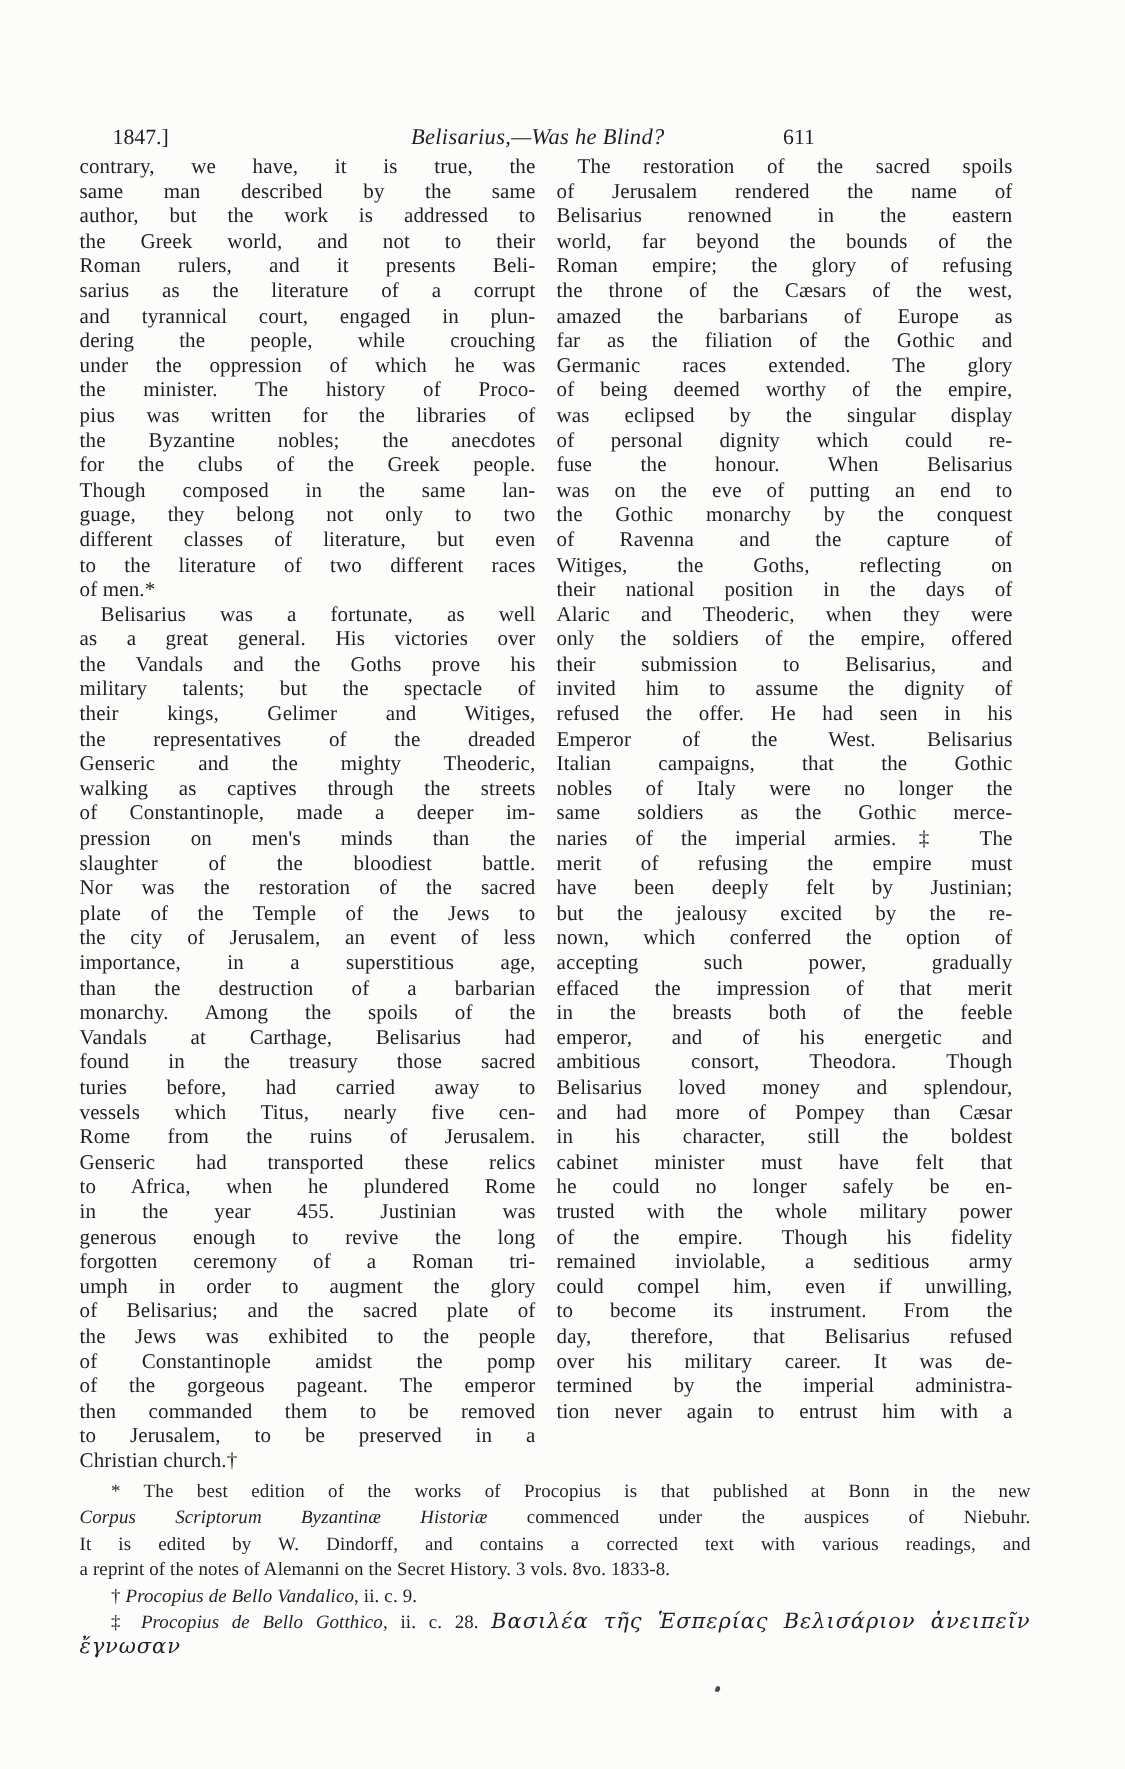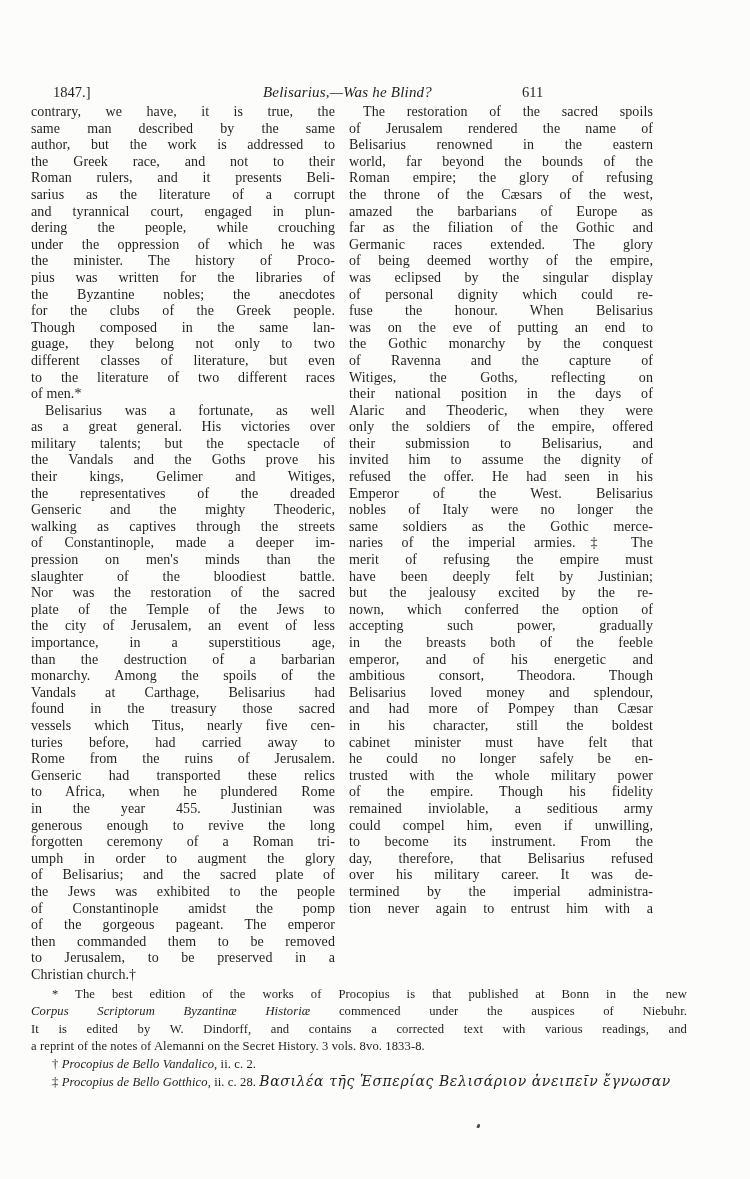--- a/index.html
+++ b/index.html
@@ -6,21 +6,21 @@
   body {
     width: 750px; height: 1179px;
     background: #fcfcfa;
     font-family: "Liberation Serif", "DejaVu Serif", serif;
     color: #1f1f1f;
     overflow: hidden;
   }
   .page {
     box-sizing: border-box;
     width: 750px; height: 872px;
-    padding: 84px 63px 0 31px;
+    padding: 84px 63px 0 53px;
     position: relative;
   }
   
   .header {
     display: flex; align-items: baseline;
     font-size: 14.5px; line-height: 17px;
     margin-bottom: 3px;
   }
   .h-left  { width: 120px; padding-left: 22px; }
   .h-center{ flex: 1; text-align: center; font-style: italic; font-size: 15px; letter-spacing: .2px; }
@@ -69,58 +69,58 @@
     <div class="h-center">Belisarius,—Was he Blind?</div>
     <div class="h-right">611</div>
   </div>
 
   <div class="columns">
     <div class="col">
         <div class="para">
           <div class="line">contrary, we have, it is true, the</div>
           <div class="line">same man described by the same</div>
           <div class="line">author, but the work is addressed to</div>
-          <div class="line">the Greek race, and not to their</div>
+          <div class="line">the Greek world, and not to their</div>
           <div class="line">Roman rulers, and it presents Beli-</div>
           <div class="line">sarius as the literature of a corrupt</div>
           <div class="line">and tyrannical court, engaged in plun-</div>
           <div class="line">dering the people, while crouching</div>
           <div class="line">under the oppression of which he was</div>
           <div class="line">the minister. The history of Proco-</div>
           <div class="line">pius was written for the libraries of</div>
           <div class="line">the Byzantine nobles; the anecdotes</div>
           <div class="line">for the clubs of the Greek people.</div>
           <div class="line">Though composed in the same lan-</div>
           <div class="line">guage, they belong not only to two</div>
           <div class="line">different classes of literature, but even</div>
           <div class="line">to the literature of two different races</div>
           <div class="line end">of men.*</div>
         </div>
         <div class="para">
           <div class="line indent">Belisarius was a fortunate, as well</div>
           <div class="line">as a great general. His victories over</div>
+          <div class="line">the Vandals and the Goths prove his</div>
           <div class="line">military talents; but the spectacle of</div>
-          <div class="line">the Vandals and the Goths prove his</div>
           <div class="line">their kings, Gelimer and Witiges,</div>
           <div class="line">the representatives of the dreaded</div>
           <div class="line">Genseric and the mighty Theoderic,</div>
           <div class="line">walking as captives through the streets</div>
           <div class="line">of Constantinople, made a deeper im-</div>
           <div class="line">pression on men's minds than the</div>
           <div class="line">slaughter of the bloodiest battle.</div>
           <div class="line">Nor was the restoration of the sacred</div>
           <div class="line">plate of the Temple of the Jews to</div>
           <div class="line">the city of Jerusalem, an event of less</div>
           <div class="line">importance, in a superstitious age,</div>
           <div class="line">than the destruction of a barbarian</div>
           <div class="line">monarchy. Among the spoils of the</div>
           <div class="line">Vandals at Carthage, Belisarius had</div>
           <div class="line">found in the treasury those sacred</div>
+          <div class="line">turies before, had carried away to</div>
           <div class="line">vessels which Titus, nearly five cen-</div>
-          <div class="line">turies before, had carried away to</div>
           <div class="line">Rome from the ruins of Jerusalem.</div>
           <div class="line">Genseric had transported these relics</div>
           <div class="line">to Africa, when he plundered Rome</div>
           <div class="line">in the year 455. Justinian was</div>
           <div class="line">generous enough to revive the long</div>
           <div class="line">forgotten ceremony of a Roman tri-</div>
           <div class="line">umph in order to augment the glory</div>
           <div class="line">of Belisarius; and the sacred plate of</div>
           <div class="line">the Jews was exhibited to the people</div>
           <div class="line">of Constantinople amidst the pomp</div>
@@ -149,28 +149,30 @@
           <div class="line">the Gothic monarchy by the conquest</div>
           <div class="line">of Ravenna and the capture of</div>
           <div class="line">Witiges, the Goths, reflecting on</div>
           <div class="line">their national position in the days of</div>
           <div class="line">Alaric and Theoderic, when they were</div>
           <div class="line">only the soldiers of the empire, offered</div>
           <div class="line">their submission to Belisarius, and</div>
           <div class="line">invited him to assume the dignity of</div>
           <div class="line">refused the offer. He had seen in his</div>
           <div class="line">Emperor of the West. Belisarius</div>
+          <div class="line">Italian campaigns, that the Gothic</div>
           <div class="line">nobles of Italy were no longer the</div>
           <div class="line">same soldiers as the Gothic merce-</div>
           <div class="line">naries of the imperial armies.‡ The</div>
           <div class="line">merit of refusing the empire must</div>
           <div class="line">have been deeply felt by Justinian;</div>
           <div class="line">but the jealousy excited by the re-</div>
           <div class="line">nown, which conferred the option of</div>
           <div class="line">accepting such power, gradually</div>
+          <div class="line">effaced the impression of that merit</div>
           <div class="line">in the breasts both of the feeble</div>
           <div class="line">emperor, and of his energetic and</div>
           <div class="line">ambitious consort, Theodora. Though</div>
           <div class="line">Belisarius loved money and splendour,</div>
           <div class="line">and had more of Pompey than Cæsar</div>
           <div class="line">in his character, still the boldest</div>
           <div class="line">cabinet minister must have felt that</div>
           <div class="line">he could no longer safely be en-</div>
           <div class="line">trusted with the whole military power</div>
           <div class="line">of the empire. Though his fidelity</div>
@@ -183,19 +185,19 @@
           <div class="line">tion never again to entrust him with a</div>
         </div>
       </div>
   </div>
 
   <div class="footnotes">
       <div class="fline nindent"><span>* The best edition of the works of Procopius is that published at Bonn in the new</span></div>
       <div class="fline"><span class="it">Corpus Scriptorum Byzantinæ Historiæ</span><span> commenced under the auspices of Niebuhr.</span></div>
       <div class="fline"><span>It is edited by W. Dindorff, and contains a corrected text with various readings, and</span></div>
       <div class="fline end"><span>a reprint of the notes of Alemanni on the Secret History. 3 vols. 8vo. 1833-8.</span></div>
-      <div class="fline end nindent"><span>† </span><span class="it">Procopius de Bello Vandalico</span><span>, ii. c. 2.</span></div>
+      <div class="fline end nindent"><span>† </span><span class="it">Procopius de Bello Vandalico</span><span>, ii. c. 9.</span></div>
       <div class="fline end nindent"><span>‡ </span><span class="it">Procopius de Bello Gotthico</span><span>, ii. c. 28. </span><span class=" gk">Βασιλέα τῆς Ἑσπερίας Βελισάριον ἀνειπεῖν ἔγνωσαν</span></div>
     </div>
 
   <div class="speck"></div>
 
 </div>
 
 </body></html>

